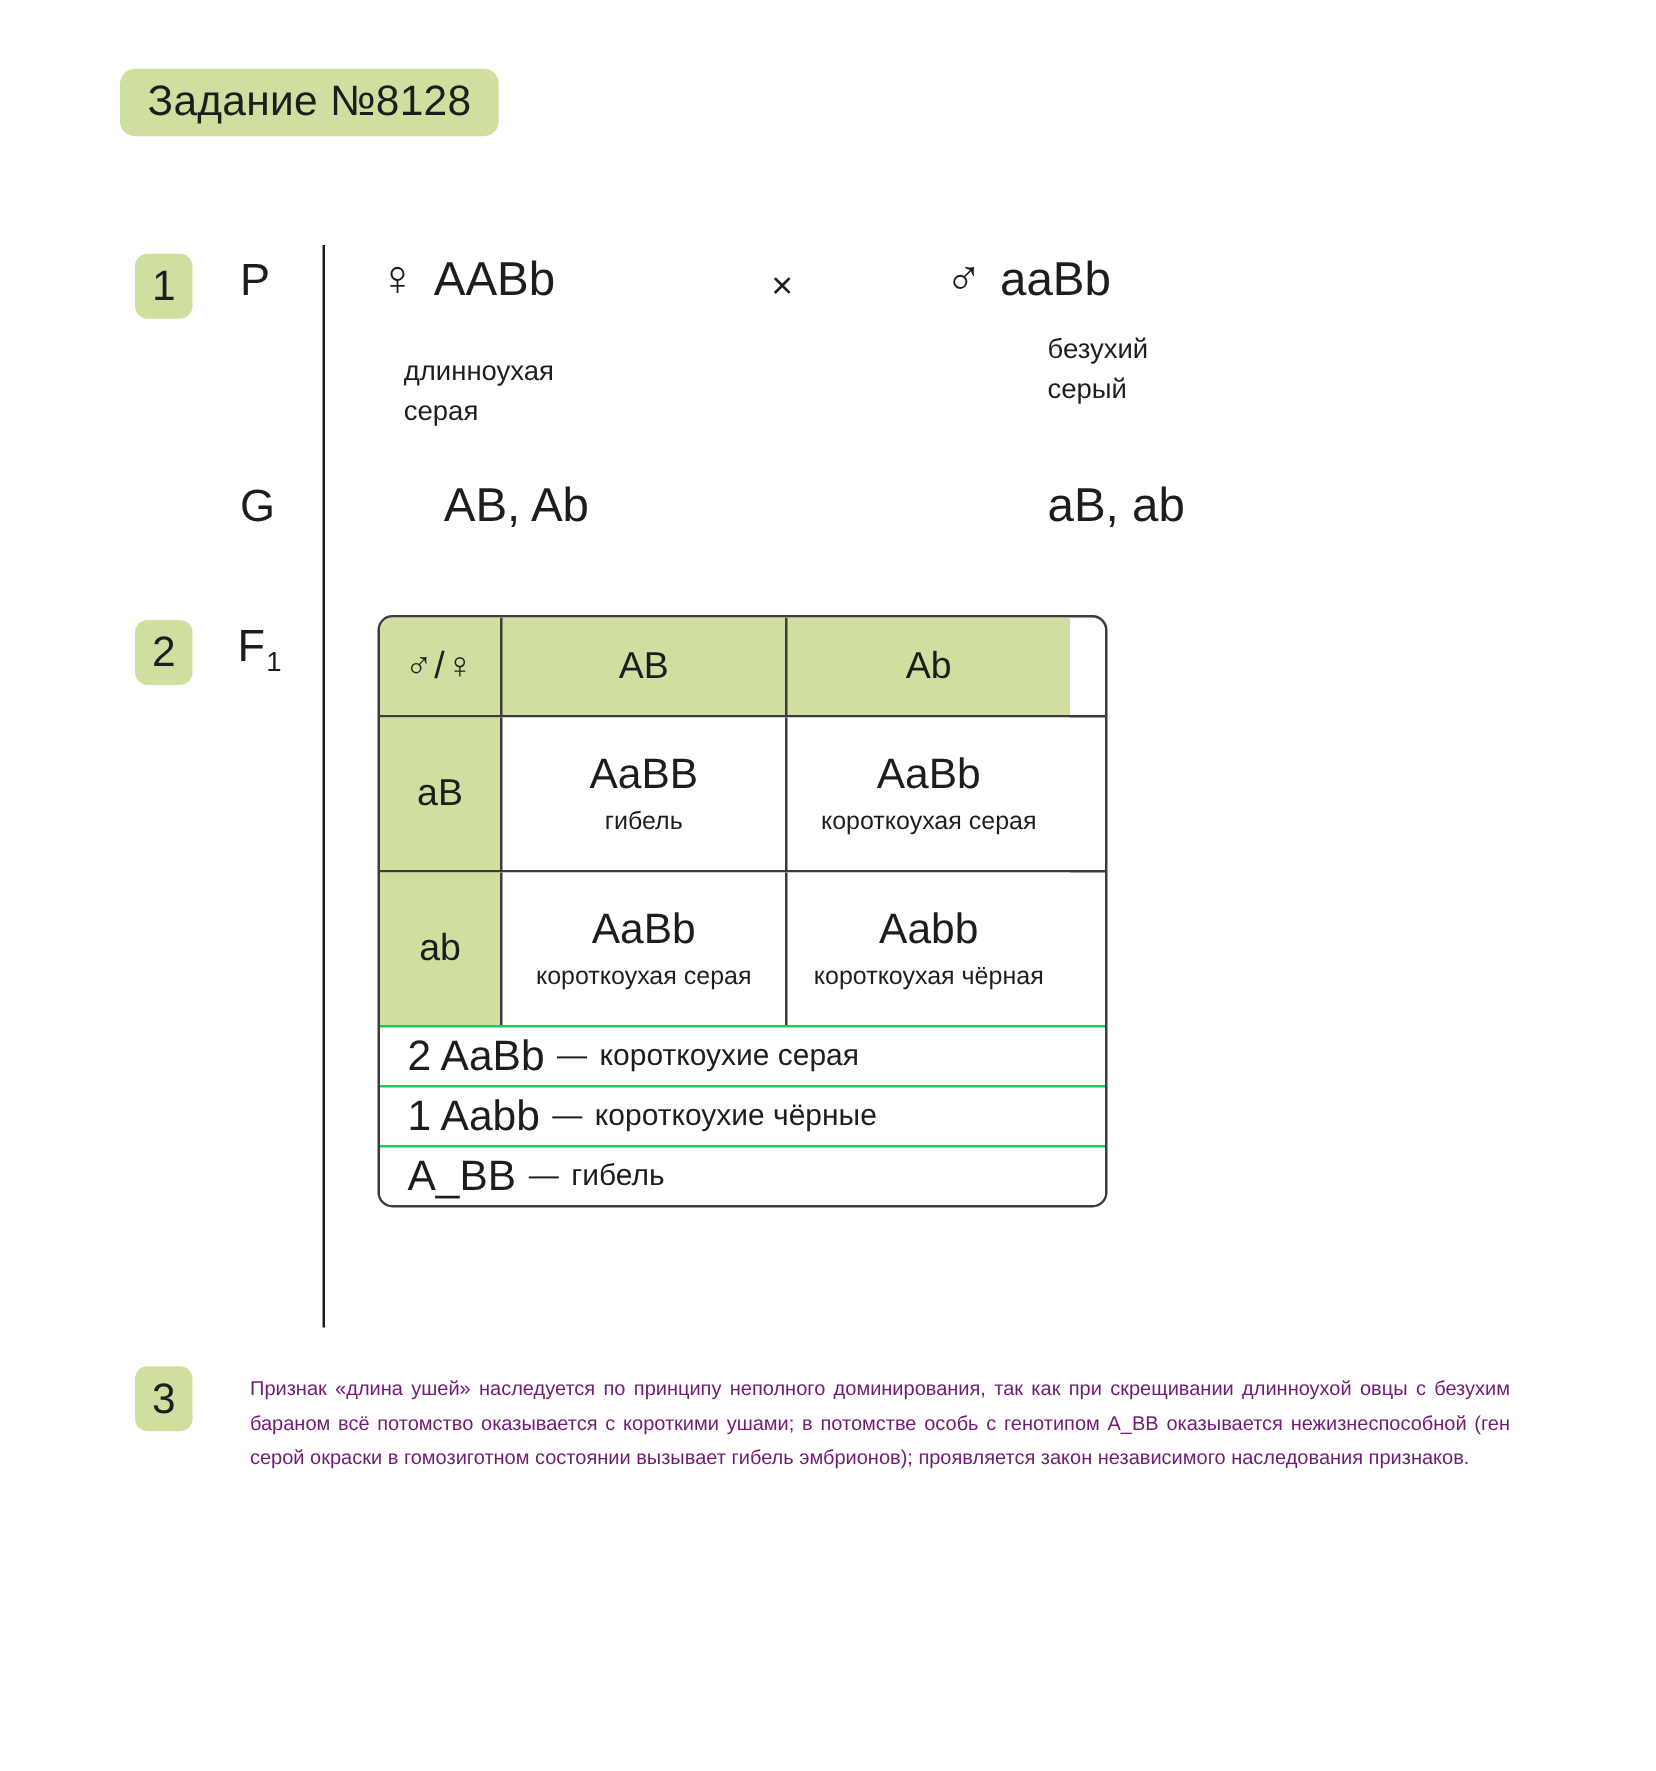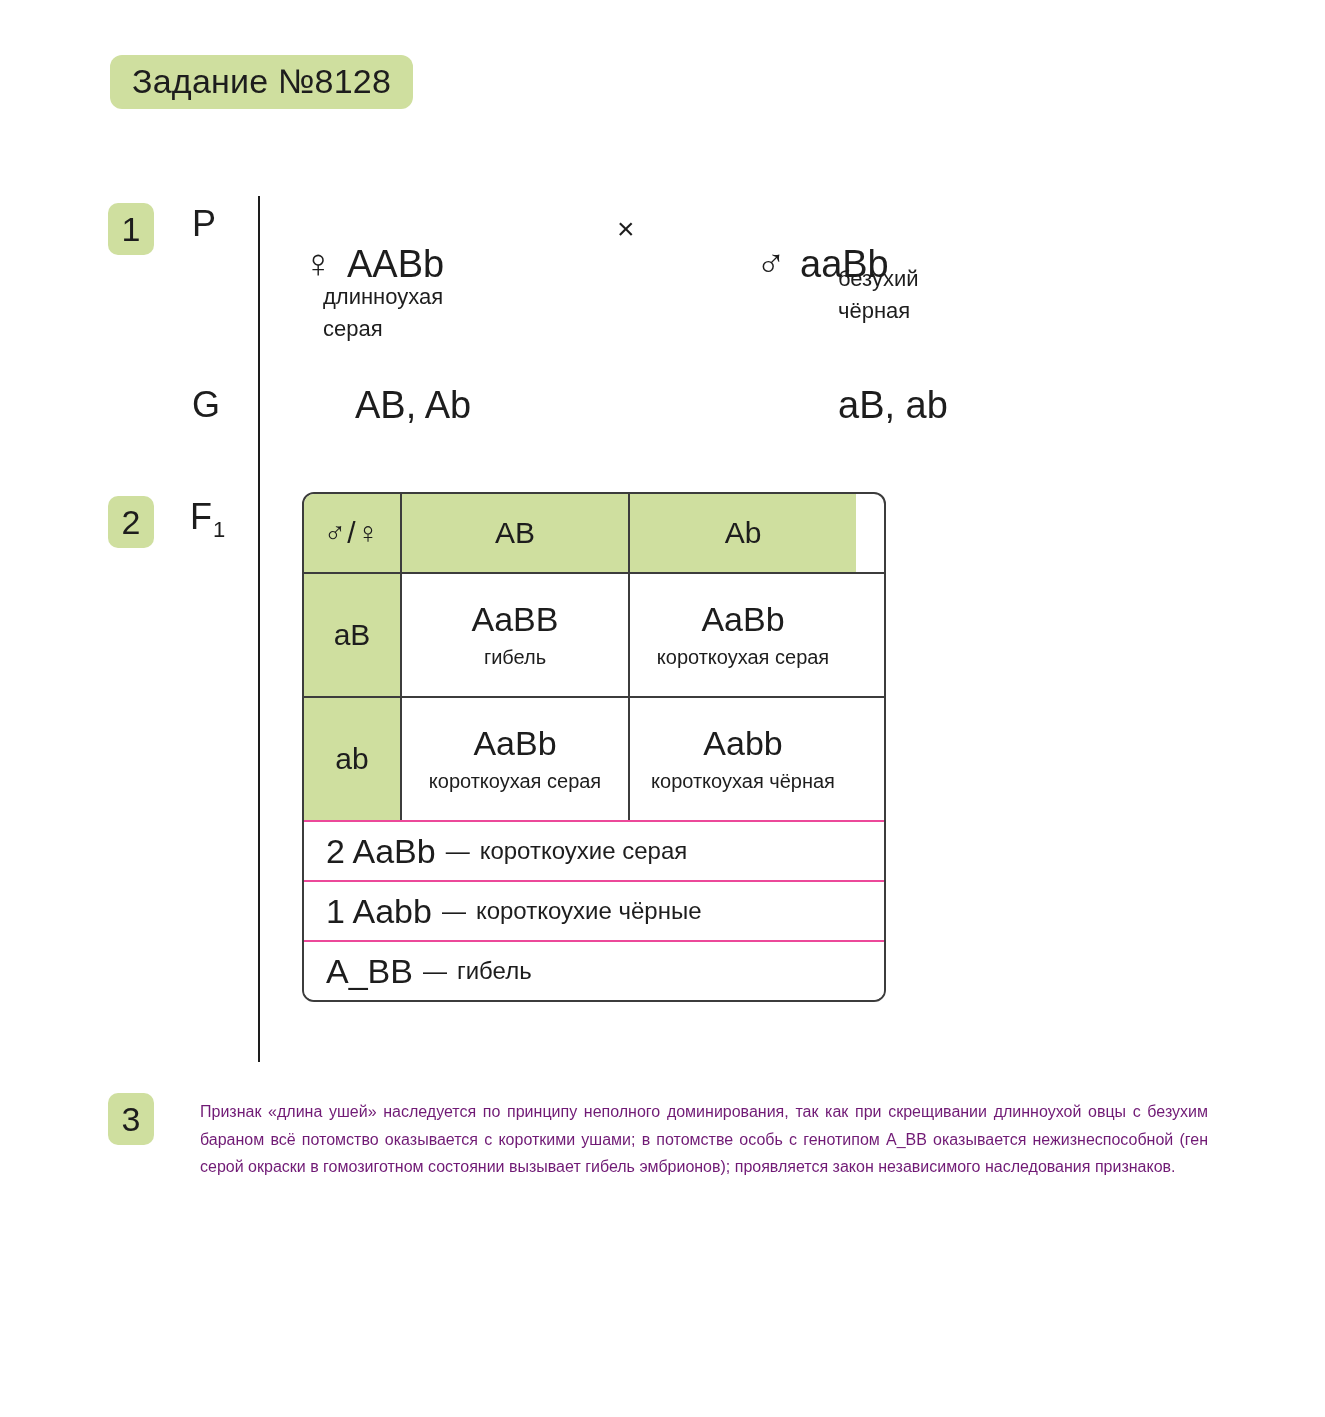--- a/index.html
+++ b/index.html
@@ -13,21 +13,21 @@
     height: 1417px;
     position: relative;
     font-family: "Liberation Sans", "DejaVu Sans", sans-serif;
     color: #1d1d1d;
     overflow: hidden;
   }
 
   
   .header {
     position: absolute;
-    left: 110px;
+    left: 96px;
     top: 55px;
     display: flex;
     align-items: flex-end;
     gap: 30px;
   }
   .task-badge {
     background: #cfdf9f;
     border-radius: 12px;
     padding: 9px 22px 11px 22px;
     font-size: 34px;
@@ -85,21 +85,20 @@
     height: 866px;
     background: #1d1d1d;
   }
 
   
   .parent {
     position: absolute;
     font-size: 38px;
     line-height: 1;
     white-space: nowrap;
-    margin-top: 40px;
   }
   #parent-female { left: 303px; top: 203px; }
   #parent-male   { left: 756px; top: 203px; }
   .sex-symbol {
     font-size: 40px;
     margin-right: 14px;
   }
   .cross-symbol {
     position: absolute;
     left: 617px;
@@ -189,22 +188,22 @@
     line-height: 1.1;
   }
   .pheno-small {
     font-size: 20px;
     line-height: 1.2;
     margin-top: 6px;
   }
 
   
   .summary-row {
-    border-top: 2px solid #ec4899;
-    height: 60px;
+    border-top: 2px solid #22c55e;
+    height: 48px;
     display: flex;
     align-items: center;
     padding-left: 22px;
     box-sizing: border-box;
     background: #ffffff;
   }
   .summary-geno {
     font-size: 34px;
     white-space: pre;
   }
@@ -252,21 +251,21 @@
 <div class="parent" id="parent-male">
   <span class="sex-symbol">♂</span><span>aaBb</span>
 </div>
 
 <div class="phenotype" id="pheno-female">
   <div>длинноухая</div>
   <div>серая</div>
 </div>
 <div class="phenotype" id="pheno-male">
   <div>безухий</div>
-  <div>чёрная</div>
+  <div>серый</div>
 </div>
 
 <div class="gamete" id="gamete-female">AB, Ab</div>
 <div class="gamete" id="gamete-male">aB, ab</div>
 
 <div class="punnett">
 
   <div class="punnett-row row-header">
     <div class="pn-cell pn-corner">
       <span class="corner-glyph">♂/♀</span>

